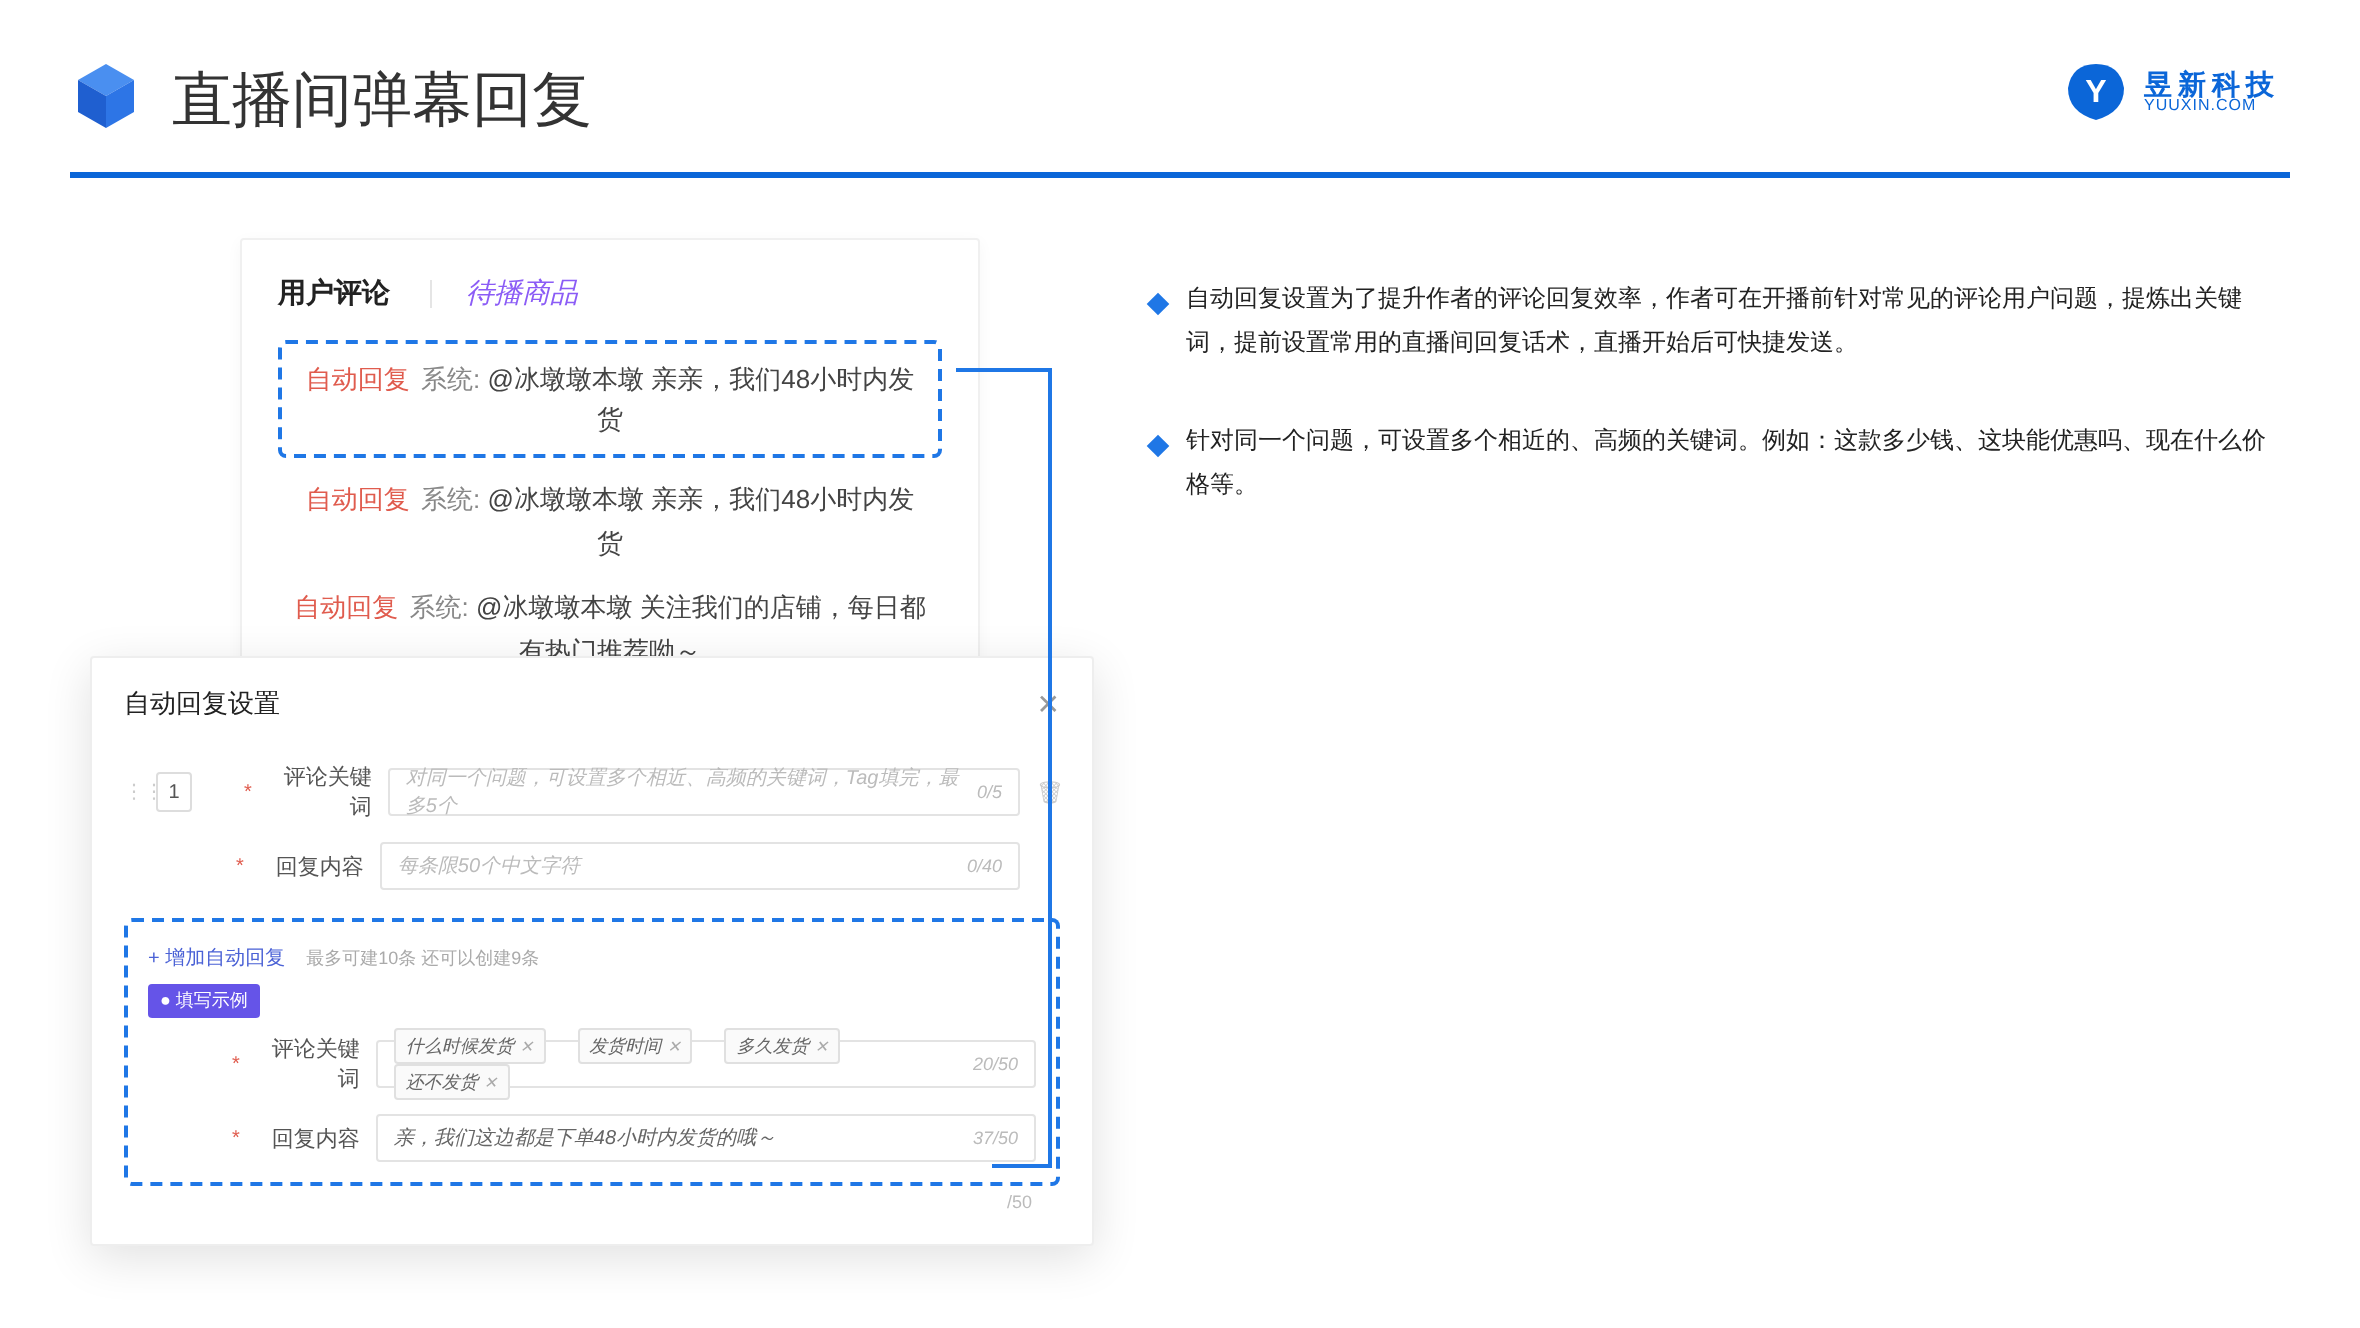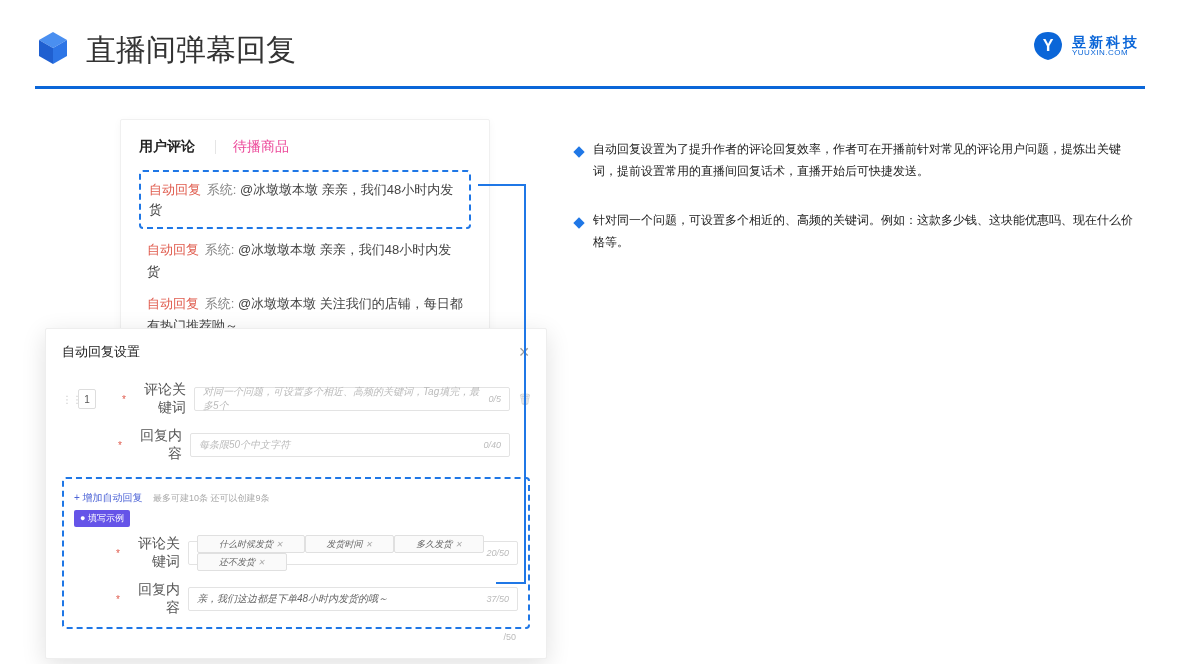--- a/index.html
+++ b/index.html
@@ -65,29 +65,30 @@
 
 
 .comments-card {
   width: 370px;
   margin-left: 60px;
   background: #fff;
   border: 1px solid #f0f0f0;
   box-shadow: 0 2px 8px rgba(0,0,0,.04);
   border-radius: 2px;
   padding: 18px 18px 22px 18px;
+  text-align: center;
 }
 .c-tabs {
   display: flex;
   gap: 20px;
   font-size: 14px;
   margin-bottom: 14px;
 }
 .c-tab-active { font-weight: bold; color: #222; }
-.c-tab { color: #ec4899; position: relative; padding-left: 18px; }
+.c-tab { color: #8b5cf6; position: relative; padding-left: 18px; font-style: italic; }
 .c-tab::before {
   content: "";
   position: absolute;
   left: 0; top: 2px; bottom: 2px;
   width: 1px; background: #e5e5e5;
 }
 
 .highlight-box {
   border: 2px dashed #1f77e6;
   border-radius: 4px;
@@ -140,21 +141,21 @@
 .row-num {
   width: 18px; height: 20px;
   border: 1px solid #ddd;
   text-align: center;
   line-height: 20px;
   font-size: 10px;
   color: #555;
   border-radius: 2px;
 }
 .req-star { color: #e05c4e; font-size: 10px; }
-.fld-label { color: #555; font-size: 14px; width: 52px; text-align: right; }
+.fld-label { color: #555; font-size: 11px; width: 52px; text-align: right; }
 .fld-input {
   flex: 1;
   height: 24px;
   border: 1px solid #e3e3e3;
   border-radius: 2px;
   padding: 0 8px;
   display: flex;
   align-items: center;
   justify-content: space-between;
   font-size: 10px;
@@ -179,26 +180,26 @@
   color: #fff;
   font-size: 9px;
   padding: 2px 6px;
   border-radius: 2px;
   margin-top: 5px;
 }
 .tag-chip {
   display: inline-flex;
   align-items: center;
   height: 18px;
-  padding: 0 21px;
+  padding: 0 5px;
   border: 1px solid #e0e0e0;
   border-radius: 2px;
   font-size: 9px;
   color: #666;
-  margin-right: 0;
+  margin-right: 16px;
   background: #fafafa;
 }
 .tag-x { margin-left: 3px; color: #aaa; font-size: 8px; }
 
 
 .connector {
   position: absolute;
   pointer-events: none;
   z-index: 5;
 }

